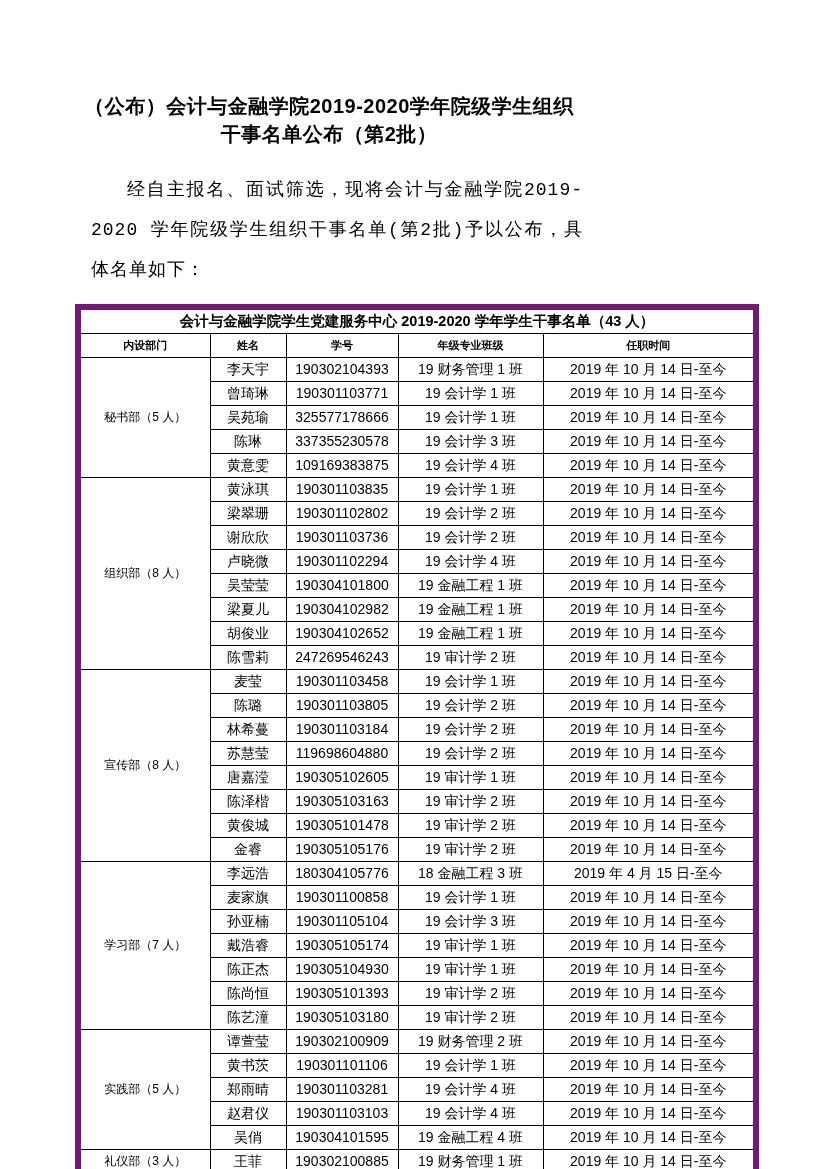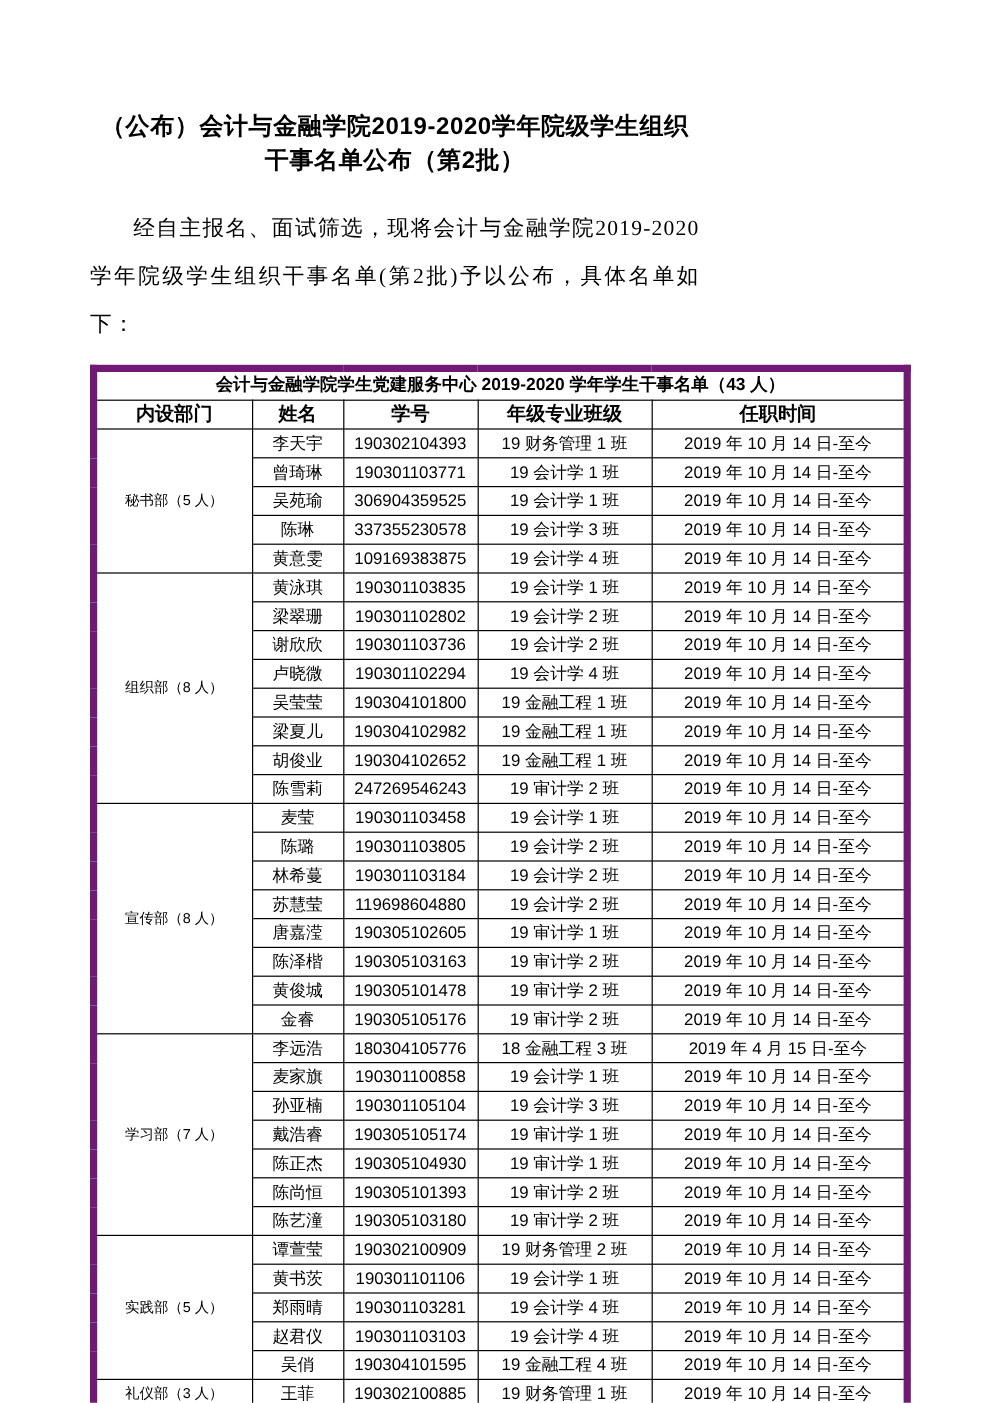--- a/index.html
+++ b/index.html
@@ -17,27 +17,27 @@
   .doc-title {
     font-family: "Liberation Sans", sans-serif;
     font-weight: bold;
     font-size: 20px;
     text-align: center;
     line-height: 28px;
     margin: 0 0 22px 0;
     letter-spacing: 0.5px;
   }
   .intro {
-    font-family: Liberation Serif, serif;
+    font-family: Liberation Mono, monospace;
     font-size: 18px;
     line-height: 40px;
     text-align: justify;
     text-justify: inter-character;
     text-indent: 2em;
-    margin: 0 0 14px 0;
+    margin: 0 0 14px 16px;
     letter-spacing: 1px;
   }
   table.roster {
     width: 680px;
     border-collapse: collapse;
     table-layout: fixed;
     font-family: "Liberation Sans", sans-serif;
     font-size: 14px;
   }
   table.roster td, table.roster th {
@@ -51,21 +51,21 @@
     white-space: nowrap;
   }
   table.roster { border: 6px solid #701a75; }
   .caption-cell {
     font-weight: bold;
     font-size: 14.5px;
     height: 19px;
   }
   th.col-head {
     font-weight: bold;
-    font-size: 16px;
+    font-size: 11px;
     height: 22px;
   }
   td.dept-cell { font-size: 12px; }
   .col-dept   { width: 132px; }
   .col-name   { width: 76px; }
   .col-id     { width: 112px; }
   .col-class  { width: 145px; }
   .col-tenure { width: 213px; }
 </style>
 </head>
@@ -106,21 +106,21 @@
           <td>2019 年 10 月 14 日-至今</td>
         </tr>
         <tr>
           <td>曾琦琳</td>
           <td>190301103771</td>
           <td>19 会计学 1 班</td>
           <td>2019 年 10 月 14 日-至今</td>
         </tr>
         <tr>
           <td>吴苑瑜</td>
-          <td>306904359525</td>
+          <td>325577178666</td>
           <td>19 会计学 1 班</td>
           <td>2019 年 10 月 14 日-至今</td>
         </tr>
         <tr>
           <td>陈琳</td>
           <td>337355230578</td>
           <td>19 会计学 3 班</td>
           <td>2019 年 10 月 14 日-至今</td>
         </tr>
         <tr>

